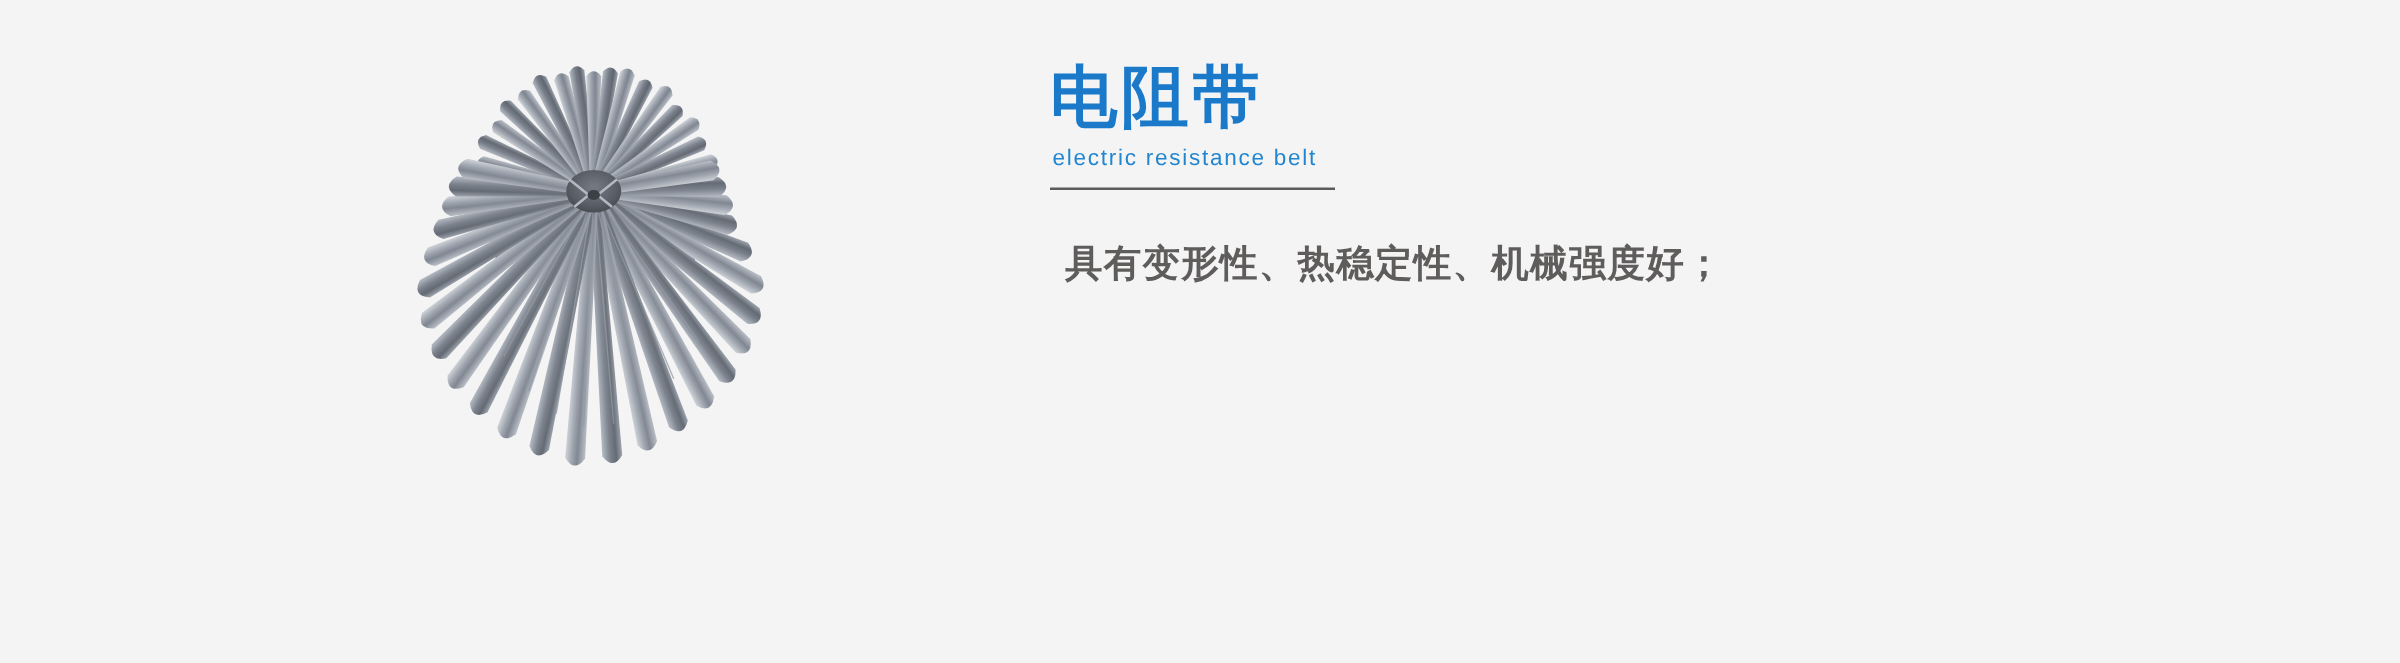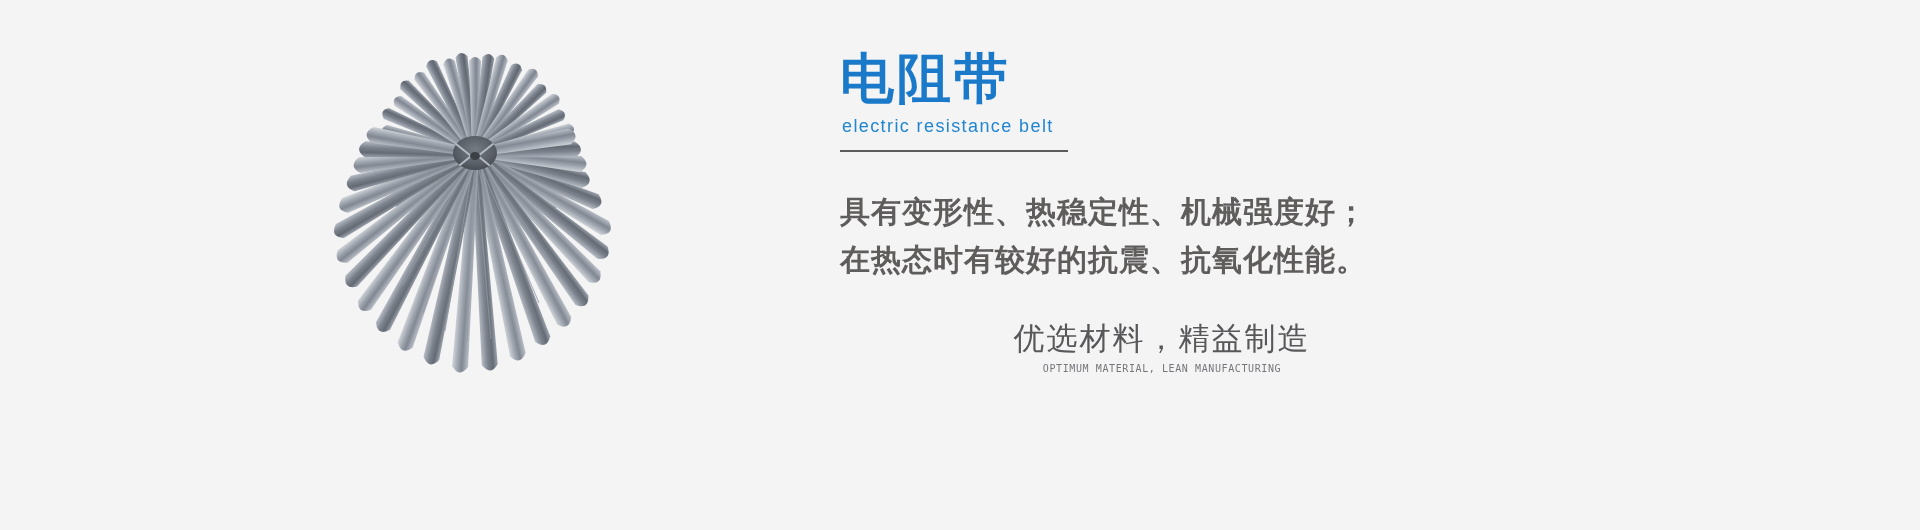--- a/index.html
+++ b/index.html
@@ -74,21 +74,21 @@
     position: absolute;
     left: 0;
     top: 150px;
     width: 228px;
     height: 2px;
     background: #5d5a5c;
   }
 
   .desc {
     position: absolute;
-    left: 0;
+    left: 12px;
     top: 188px;
     width: 700px;
   }
 
   .desc-line {
     font-size: 30px;
     line-height: 48px;
     font-weight: 700;
     letter-spacing: 1px;
     color: #5f5c5c;
@@ -243,22 +243,17 @@
   <div class="copy">
 
     <div class="title-cn">电阻带</div>
 
     <div class="title-en">electric resistance belt</div>
 
     <div class="rule"></div>
 
     <div class="desc">
       <div class="desc-line">具有变形性、热稳定性、机械强度好；</div>
-      <div class="desc-line">在热态时有较好的抗震、抗氧化性能。</div>
     </div>
 
-    <div class="tagline">
-      <div class="tagline-cn">优选材料，精益制造</div>
-      <div class="tagline-en">OPTIMUM MATERIAL, LEAN MANUFACTURING</div>
-    </div>
 
   </div>
 </div>
 
 </body></html>

